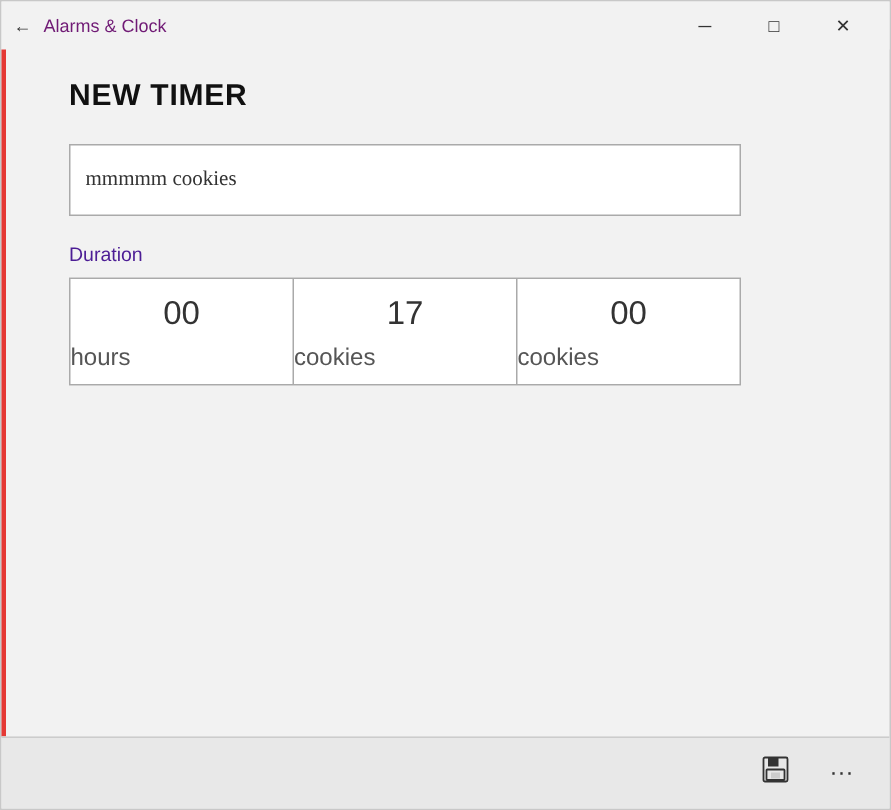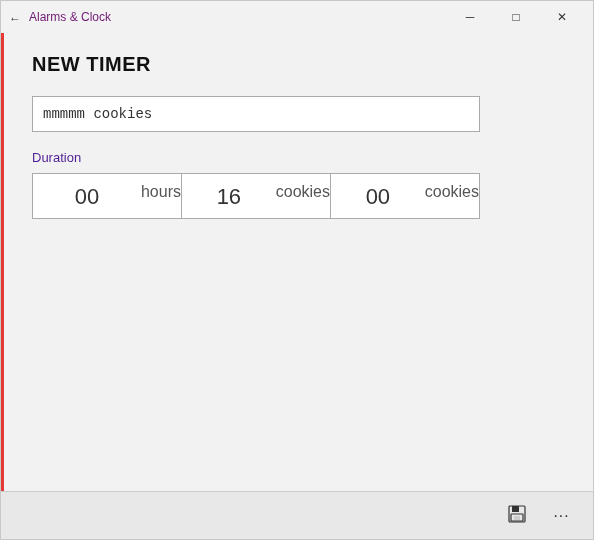--- a/index.html
+++ b/index.html
@@ -72,21 +72,21 @@
       justify-content: center;
       font-size: 12px;
       color: #333;
       cursor: pointer;
       background: transparent;
       border: none;
     }
 
     .content {
       flex: 1;
-      padding: 20px 28px;
+      padding: 20px 42px;
       display: flex;
       flex-direction: column;
       border-left: 3px solid #e53935;
     }
 
     .page-title {
       font-size: 20px;
       font-weight: 600;
       color: #111;
       margin-bottom: 20px;
@@ -94,49 +94,48 @@
     }
 
     .field-label {
       font-size: 13px;
       color: #333;
       margin-bottom: 6px;
     }
 
     .timer-name-input {
       width: 448px;
-      height: 36px;
+      height: 48px;
       border: 1px solid #aaa;
       background: white;
       padding: 0 10px;
       font-size: 14px;
       color: #333;
       outline: none;
-      font-family: Liberation Mono, monospace;
+      font-family: Liberation Serif, serif;
     }
 
     .duration-label {
       font-size: 13px;
       color: #4c1d95;
       margin-top: 18px;
       margin-bottom: 8px;
     }
 
     .duration-container {
       width: 448px;
       border: 1px solid #aaa;
       background: white;
       display: flex;
     }
 
     .duration-col {
       flex: 1;
       display: flex;
-      flex-direction: row;
-      align-items: center;
+      flex-direction: column;
     }
 
     .duration-col:not(:last-child) {
       border-right: 1px solid #aaa;
     }
 
     .duration-value {
       font-size: 22px;
       color: #333;
       padding: 10px 0 8px;
@@ -207,21 +206,21 @@
     <input class="timer-name-input" type="text" value="mmmmm cookies" spellcheck="true" style="">
 
     <div class="duration-label">Duration</div>
 
     <div class="duration-container">
       <div class="duration-col">
         <div class="duration-value">00</div>
         <div class="duration-unit">hours</div>
       </div>
       <div class="duration-col">
-        <div class="duration-value">16</div>
+        <div class="duration-value">17</div>
         <div class="duration-unit">cookies</div>
       </div>
       <div class="duration-col">
         <div class="duration-value">00</div>
         <div class="duration-unit">cookies</div>
       </div>
     </div>
   </div>
 
   <div class="footer">

